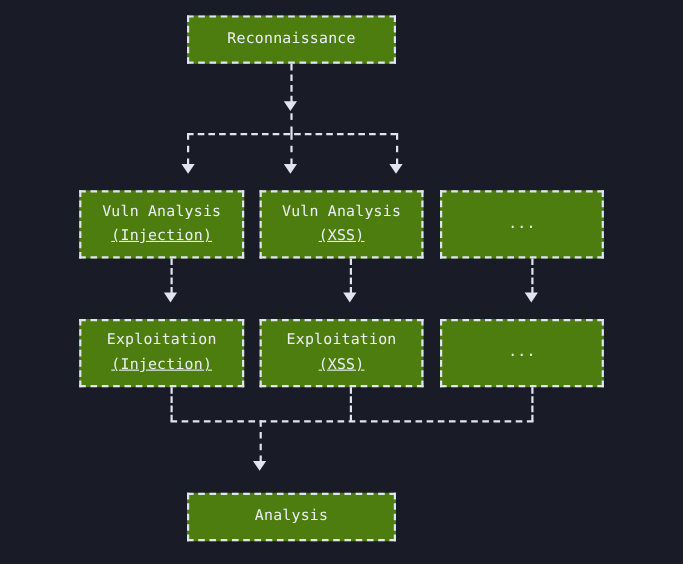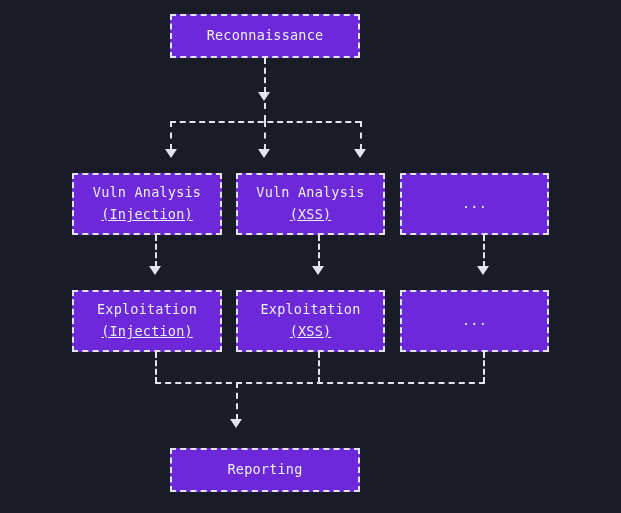--- a/index.html
+++ b/index.html
@@ -15,21 +15,21 @@
     width: 621px;
     height: 513px;
     background: #191c26;
     overflow: hidden;
   }
 
   
   .node {
     position: absolute;
     box-sizing: border-box;
-    background: #6d28d9;
+    background: #4d7c0f;
     border: 2px dashed #dfe4ee;
     display: flex;
     flex-direction: column;
     align-items: center;
     justify-content: center;
     color: #eceff5;
     font-size: 13.5px;
     line-height: 1.62;
     letter-spacing: 0.2px;
     white-space: pre;
@@ -127,16 +127,16 @@
   <div class="stub" style="left:155px; top:352px; height:31px;"></div>
   <div class="stub" style="left:318px; top:352px; height:31px;"></div>
   <div class="stub" style="left:483px; top:352px; height:31px;"></div>
 
   <div class="hline" style="left:155px; top:382px; width:330px;"></div>
 
   <div class="vline" style="left:236px; top:382px; height:38px;"></div>
   <div class="arrow" style="left:230px; top:419px;"></div>
 
   <div class="node" style="left:170px; top:448px; width:190px; height:44px;">
-    <span>Reporting</span>
+    <span>Analysis</span>
   </div>
 
 </div>
 
 </body></html>

